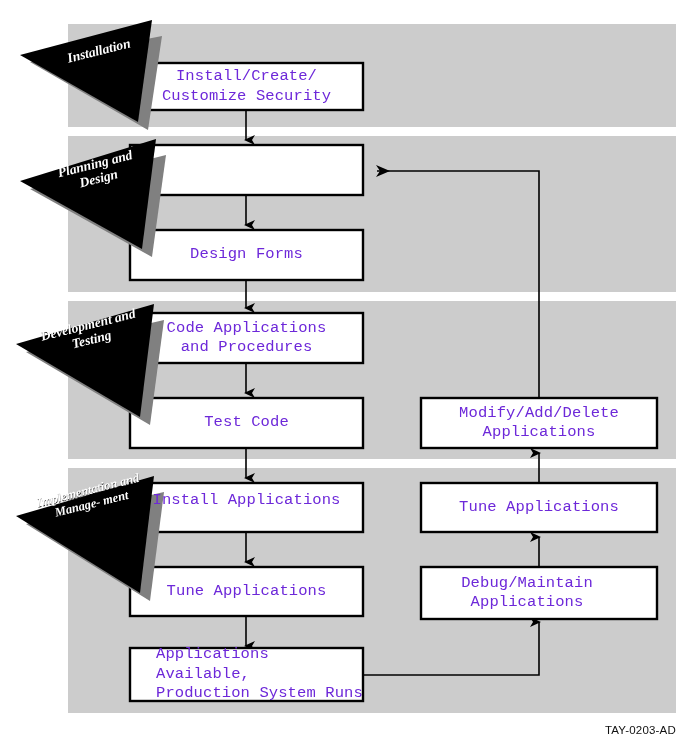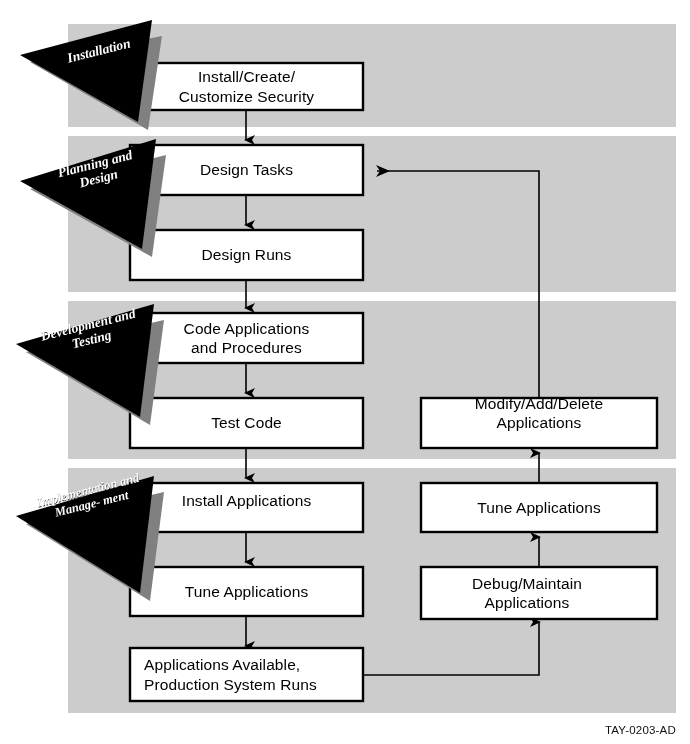--- a/index.html
+++ b/index.html
@@ -21,25 +21,26 @@
     height:744px;
   }
   
   .box-label{
     position:absolute;
     display:flex;
     align-items:center;
     justify-content:center;
     text-align:center;
     font-size:15.5px;
-    color:#000000;
+    color:#6d28d9;
     line-height:1.25;
     letter-spacing:0.1px;
     white-space:pre-line;
     pointer-events:none;
+    font-family:Liberation Mono, monospace;
   }
   .phase-label{
     position:absolute;
     color:#ffffff;
     font-family:"Liberation Serif", serif;
     font-weight:bold;
     font-style:italic;
     font-size:13.5px;
     line-height:1.1;
     text-align:center;
@@ -133,37 +134,36 @@
       <g>
         <path d="M26,524 L164,492 L150,601 Z" fill="#808080"></path>
         <path d="M16,516 L154,476 L140,593 Z" fill="#000000"></path>
       </g>
     </g>
   </svg>
 
   <div class="box-label" style="left:130px; top:63px; width:233px; height:47px;">Install/Create/
 Customize Security</div>
 
-  <div class="box-label" style="left:130px; top:145px; width:233px; height:50px;">Design Tasks</div>
 
-  <div class="box-label" style="left:130px; top:230px; width:233px; height:50px;">Design Runs</div>
+  <div class="box-label" style="left:130px; top:230px; width:233px; height:50px;">Design Forms</div>
 
   <div class="box-label" style="left:130px; top:398px; width:233px; height:50px;">Test Code</div>
 
   <div class="box-label" style="left:130px; top:313px; width:233px; height:50px;">Code Applications
 and Procedures</div>
 
   <div class="box-label" style="left:130px; top:483px; width:233px; height:35px;">Install Applications</div>
 
   <div class="box-label" style="left:130px; top:567px; width:233px; height:49px;">Tune Applications</div>
 
-  <div class="box-label" style="left:130px; top:648px; width:233px; height:53px; justify-content:flex-start; padding-left:14px; text-align:left; box-sizing:border-box;">Applications Available,
+  <div class="box-label" style="left:130px; top:648px; width:233px; height:53px; justify-content:flex-start; padding-left:26px; text-align:left; box-sizing:border-box;">Applications Available,
 Production System Runs</div>
 
-  <div class="box-label" style="left:421px; top:388px; width:236px; height:50px;">Modify/Add/Delete
+  <div class="box-label" style="left:421px; top:398px; width:236px; height:50px;">Modify/Add/Delete
 Applications</div>
 
   <div class="box-label" style="left:421px; top:483px; width:236px; height:49px;">Tune Applications</div>
 
   <div class="box-label" style="left:421px; top:567px; width:212px; height:52px;">Debug/Maintain
 Applications</div>
 
   <div class="phase-label" style="left:44px; top:44px; width:110px; transform:rotate(-14deg);">Installation</div>
 
   <div class="phase-label" style="left:38px; top:157px; width:118px; transform:rotate(-14deg);">Planning and

